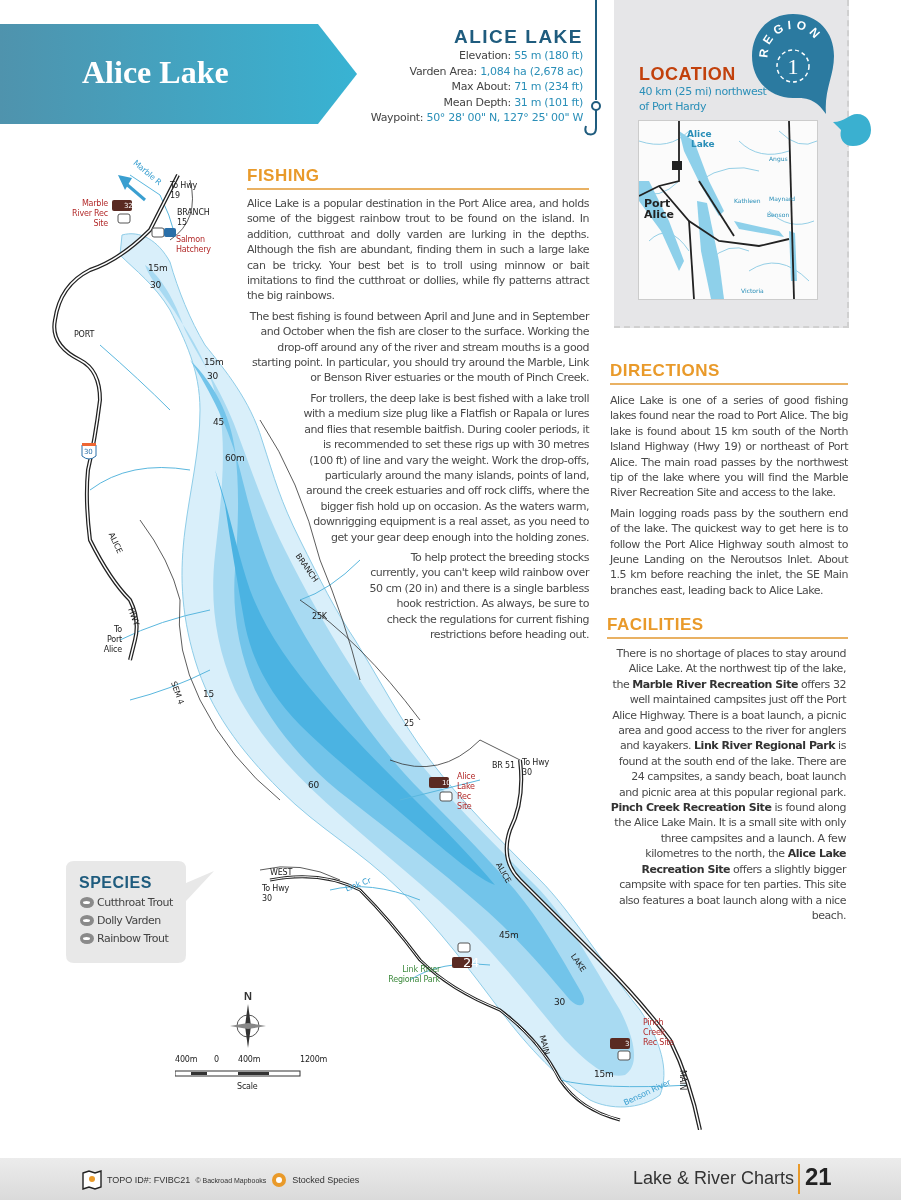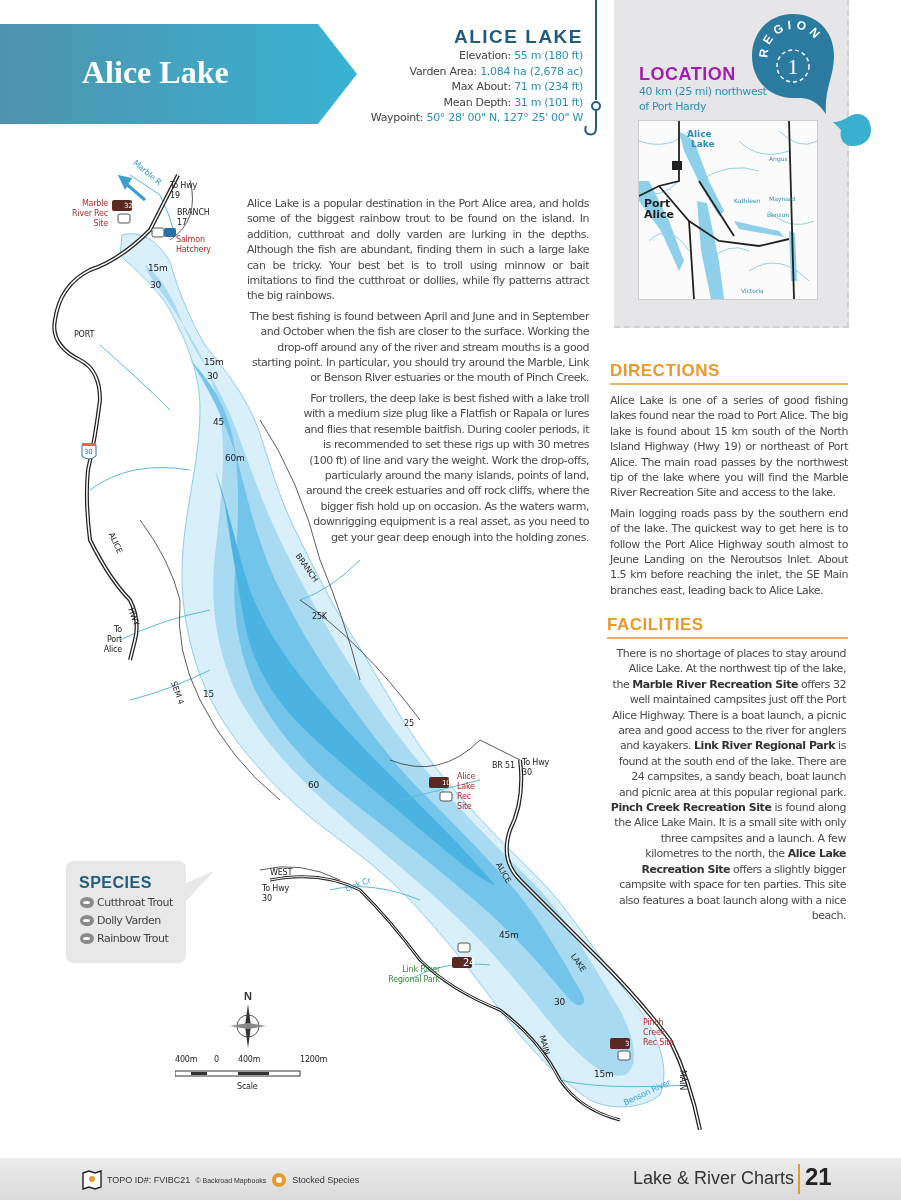--- a/index.html
+++ b/index.html
@@ -12,21 +12,21 @@
   .title-banner .title-text { position: absolute; left: 82px; top: 30px; font-family: "Liberation Serif", serif; font-weight: bold; font-size: 32px; color: #ffffff; }
 
   
   .stats { position: absolute; right: 318px; top: 26px; text-align: right; font-size: 11px; line-height: 15.5px; color: #444; font-family: "DejaVu Sans", sans-serif; letter-spacing: -0.3px; }
   .stats .lake-name { font-family: "Liberation Sans", sans-serif; font-weight: bold; font-size: 19px; color: #1f5c7e; letter-spacing: 1.5px; line-height: 22px; }
   .stats .val { color: #2a8fb8; }
   .hook { position: absolute; left: 584px; top: 0; }
 
   
   .location-panel { position: absolute; left: 614px; top: 0; width: 235px; height: 328px; background: #e6e6e8; border-right: 2px dashed #d0d0d0; border-bottom: 2px dashed #d0d0d0; }
-  .location-panel .loc-title { position: absolute; left: 25px; top: 64px; font-weight: bold; font-size: 18px; color: #a21caf; letter-spacing: 0.5px; }
+  .location-panel .loc-title { position: absolute; left: 25px; top: 64px; font-weight: bold; font-size: 18px; color: #c2410c; letter-spacing: 0.5px; }
   .location-panel .loc-desc { position: absolute; left: 25px; top: 84px; font-size: 11px; line-height: 15px; color: #2a8fb8; width: 130px; font-family: "DejaVu Sans", sans-serif; letter-spacing: -0.4px; }
   .region-badge { position: absolute; left: 748px; top: 10px; }
   .inset-map { position: absolute; left: 638px; top: 120px; width: 180px; height: 180px; background: #fafafa; border: 1px solid #ccc; overflow: hidden; }
   .droplet { position: absolute; left: 833px; top: 112px; }
 
   
   .section-head { position: absolute; font-weight: bold; font-size: 17px; color: #e99a2a; letter-spacing: 0.5px; border-bottom: 2px solid #e9b163; padding-bottom: 2px; }
   .body-text { position: absolute; font-size: 11px; line-height: 15.4px; color: #4a4a4a; font-family: "DejaVu Sans", sans-serif; letter-spacing: -0.45px; }
   .body-text p { margin-bottom: 5px; }
   .body-text b { color: #333; margin-top: 18px; }
@@ -141,24 +141,26 @@
       <text x="48" y="16" font-size="9" font-weight="bold" fill="#2a8fb8" font-family="DejaVu Sans, sans-serif">Alice</text>
       <text x="52" y="26" font-size="9" font-weight="bold" fill="#2a8fb8" font-family="DejaVu Sans, sans-serif">Lake</text>
       <text x="95" y="82" font-size="6" fill="#2a8fb8" font-family="DejaVu Sans, sans-serif">Kathleen</text>
       <text x="130" y="80" font-size="6" fill="#2a8fb8" font-family="DejaVu Sans, sans-serif">Maynard</text>
       <text x="128" y="96" font-size="6" fill="#2a8fb8" font-family="DejaVu Sans, sans-serif">Benson</text>
       <text x="130" y="40" font-size="6" fill="#2a8fb8" font-family="DejaVu Sans, sans-serif">Angus</text>
       <text x="102" y="172" font-size="6" fill="#2a8fb8" font-family="DejaVu Sans, sans-serif">Victoria</text>
     </svg>
   </div>
 
+  <div class="section-head" style="left:247px; top:166px; width:342px;">FISHING</div>
   <div class="body-text" style="left:247px; top:196px; width:342px;">
     <p style="text-align:justify;">Alice Lake is a popular destination in the Port Alice area, and holds some of the biggest rainbow trout to be found on the island. In addition, cutthroat and dolly varden are lurking in the depths. Although the fish are abundant, finding them in such a large lake can be tricky. Your best bet is to troll using minnow or bait imitations to find the cutthroat or dollies, while fly patterns attract the big rainbows.</p>
     <p class="rt">The best fishing is found between April and June and in September and October when the fish are closer to the surface. Working the drop-off around any of the river and stream mouths is a good starting point. In particular, you should try around the Marble, Link or Benson River estuaries or the mouth of Pinch Creek.</p>
     <p class="rt" style="padding-left:50px;">For trollers, the deep lake is best fished with a lake troll with a medium size plug like a Flatfish or Rapala or lures and flies that resemble baitfish. During cooler periods, it is recommended to set these rigs up with 30 metres (100 ft) of line and vary the weight. Work the drop-offs, particularly around the many islands, points of land, around the creek estuaries and off rock cliffs, where the bigger fish hold up on occasion. As the waters warm, downrigging equipment is a real asset, as you need to get your gear deep enough into the holding zones.</p>
+    <p class="rt" style="padding-left:120px;">To help protect the breeding stocks currently, you can't keep wild rainbow over 50 cm (20 in) and there is a single barbless hook restriction. As always, be sure to check the regulations for current fishing restrictions before heading out.</p>
   </div>
 
   <div class="section-head" style="left:610px; top:361px; width:238px;">DIRECTIONS</div>
   <div class="body-text" style="left:610px; top:393px; width:238px; text-align:justify;">
     <p>Alice Lake is one of a series of good fishing lakes found near the road to Port Alice. The big lake is found about 15 km south of the North Island Highway (Hwy 19) or northeast of Port Alice. The main road passes by the northwest tip of the lake where you will find the Marble River Recreation Site and access to the lake.</p>
     <p>Main logging roads pass by the southern end of the lake. The quickest way to get here is to follow the Port Alice Highway south almost to Jeune Landing on the Neroutsos Inlet. About 1.5 km before reaching the inlet, the SE Main branches east, leading back to Alice Lake.</p>
   </div>
 
   <div class="section-head" style="left:607px; top:615px; width:241px;">FACILITIES</div>
   <div class="body-text rt" style="left:610px; top:646px; width:236px;">
@@ -217,21 +219,21 @@
     <rect x="429" y="777" width="20" height="11" rx="2" fill="#5a2a22"></rect>
     <rect x="440" y="792" width="12" height="9" rx="2" fill="#fff" stroke="#555"></rect>
     <rect x="452" y="957" width="20" height="11" rx="2" fill="#5a2a22"></rect>
     <rect x="458" y="943" width="12" height="9" rx="2" fill="#fff" stroke="#555"></rect>
     <rect x="610" y="1038" width="20" height="11" rx="2" fill="#5a2a22"></rect>
     <rect x="618" y="1051" width="12" height="9" rx="2" fill="#fff" stroke="#555"></rect>
   </svg>
 
   <div class="map-label" style="left:130px; top:168px; color:#3a9fd0; transform:rotate(40deg);">Marble R</div>
   <div class="map-label" style="left:170px; top:181px; width:30px;">To Hwy 19</div>
-  <div class="map-label" style="left:177px; top:208px; width:40px;">BRANCH 17</div>
+  <div class="map-label" style="left:177px; top:208px; width:40px;">BRANCH 15</div>
   <div class="map-label red rt" style="left:66px; top:199px; width:42px;">Marble River Rec Site</div>
   <div class="map-label" style="left:124px; top:201px; color:#fff; font-size:7px;">32</div>
   <div class="map-label red" style="left:176px; top:235px; width:40px;">Salmon Hatchery</div>
   <div class="map-label" style="left:74px; top:330px;">PORT</div>
   <div class="map-label" style="left:84px; top:447px; color:#2a6fa8; font-size:7px;">30</div>
   <div class="map-label" style="left:104px; top:538px; transform:rotate(65deg);">ALICE</div>
   <div class="map-label" style="left:124px; top:612px; transform:rotate(70deg);">HWY</div>
   <div class="map-label rt" style="left:100px; top:625px; width:22px;">To Port Alice</div>
   <div class="map-label" style="left:165px; top:688px; transform:rotate(70deg);">SEM 4</div>
   <div class="map-label" style="left:290px; top:563px; transform:rotate(55deg);">BRANCH</div>
@@ -239,21 +241,21 @@
   <div class="map-label" style="left:404px; top:719px;">25</div>
   <div class="map-label" style="left:492px; top:761px;">BR 51</div>
   <div class="map-label" style="left:522px; top:758px; width:30px;">To Hwy 30</div>
   <div class="map-label red" style="left:457px; top:772px; width:30px;">Alice Lake Rec Site</div>
   <div class="map-label" style="left:442px; top:778px; color:#fff; font-size:7px;">10</div>
   <div class="map-label" style="left:270px; top:868px;">WEST</div>
   <div class="map-label" style="left:262px; top:884px; width:30px;">To Hwy 30</div>
   <div class="map-label" style="left:345px; top:880px; color:#3a9fd0; transform:rotate(-20deg);">Link Cr</div>
   <div class="map-label" style="left:492px; top:868px; transform:rotate(60deg);">ALICE</div>
   <div class="map-label green rt" style="left:388px; top:965px; width:52px;">Link River Regional Park</div>
-  <div class="map-label" style="left:463px; top:958px; color:#fff; font-size:10px;">24</div>
+  <div class="map-label" style="left:463px; top:958px; color:#fff; font-size:13px;">24</div>
   <div class="map-label" style="left:568px; top:958px; transform:rotate(55deg);">LAKE</div>
   <div class="map-label" style="left:534px; top:1040px; transform:rotate(75deg);">MAIN</div>
   <div class="map-label" style="left:672px; top:1075px; transform:rotate(90deg);">MAIN</div>
   <div class="map-label red" style="left:643px; top:1018px; width:32px;">Pinch Creek Rec Site</div>
   <div class="map-label" style="left:625px; top:1039px; color:#fff; font-size:7px;">3</div>
   <div class="map-label" style="left:622px; top:1088px; color:#3a9fd0; transform:rotate(-25deg);">Benson River</div>
 
   <div class="map-label depth" style="left:148px; top:263px;">15m</div>
   <div class="map-label depth" style="left:150px; top:280px;">30</div>
   <div class="map-label depth" style="left:204px; top:357px;">15m</div>

